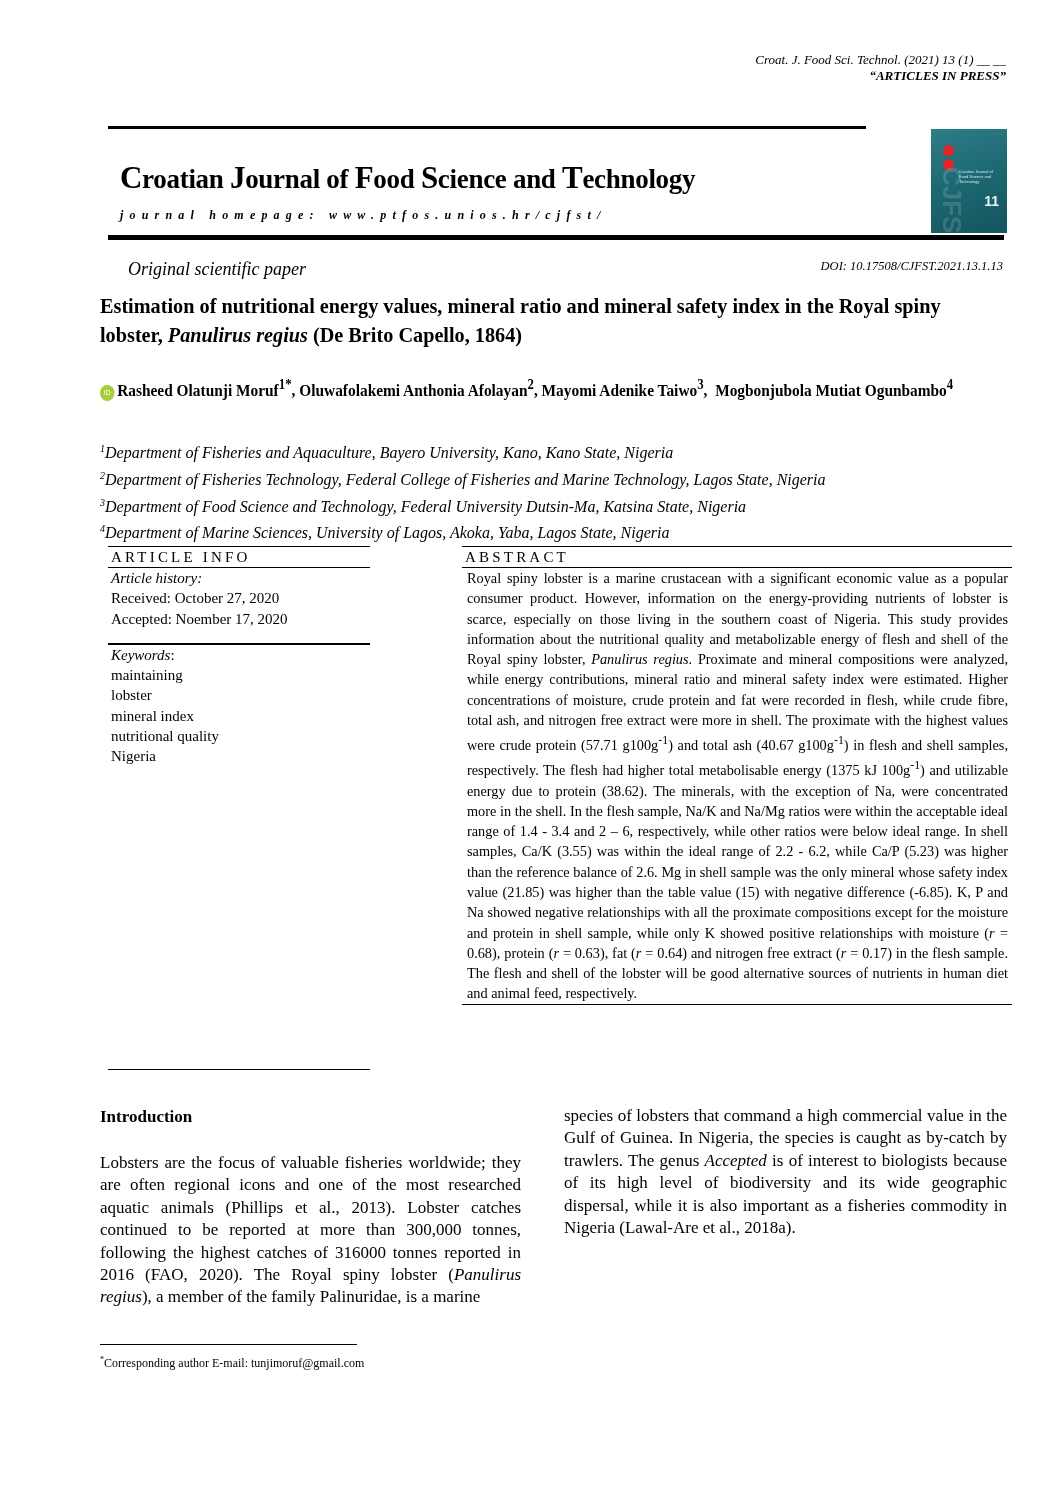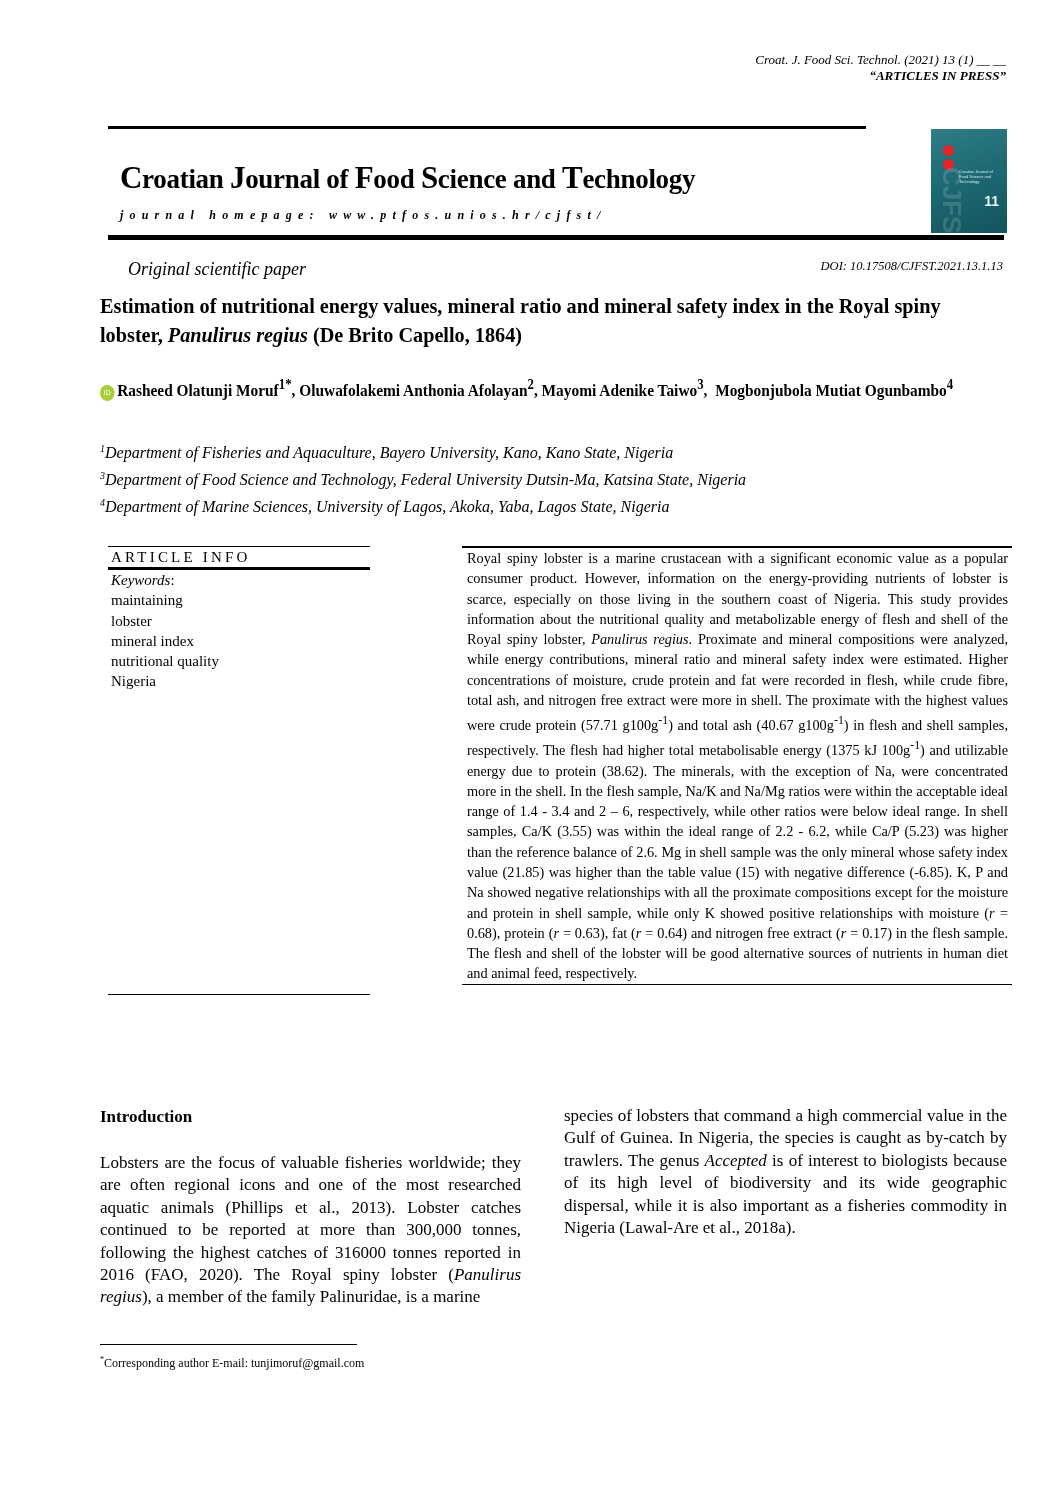--- a/index.html
+++ b/index.html
@@ -76,42 +76,49 @@
 <div class="abs title">
   <span>Estimation of nutritional energy values, mineral ratio and mineral safety index in the Royal spiny lobster, </span><i>Panulirus regius</i><span> (De Brito Capello, 1864)</span>
 </div>
 
 <div class="abs authors">
   <span class="orcid">iD</span><span>Rasheed Olatunji Moruf</span><sup>1*</sup>, <span>Oluwafolakemi Anthonia Afolayan</span><sup>2</sup>, <span>Mayomi Adenike Taiwo</span><sup>3</sup>,&nbsp; <span>Mogbonjubola Mutiat Ogunbambo</span><sup>4</sup>
 </div>
 
 <div class="abs affils">
   <div><sup>1</sup><span>Department of Fisheries and Aquaculture, Bayero University, Kano, Kano State, Nigeria</span></div>
+  <div><sup>2</sup><span>Department of Fisheries Technology, Federal College of Fisheries and Marine Technology, Lagos State, Nigeria</span></div>
   <div><sup>3</sup><span>Department of Food Science and Technology, Federal University Dutsin-Ma, Katsina State, Nigeria</span></div>
   <div><sup>4</sup><span>Department of Marine Sciences, University of Lagos, Akoka, Yaba, Lagos State, Nigeria</span></div>
 </div>
 
 <div class="abs info-col">
   <div class="line"></div>
   <div class="sec-head">ARTICLE INFO</div>
   <div class="line"></div>
+  <div class="info-body" style="padding-bottom:14px;">
+    <div class="ital">Article history:</div>
+    <div>Received: October 27, 2020</div>
+    <div>Accepted: Noember 17, 2020</div>
+  </div>
   <div class="line" style="height:2px"></div>
   <div class="info-body" style="padding-bottom:302px;">
     <div><span class="ital">Keywords</span>:</div>
     <div>maintaining</div>
     <div>lobster</div>
     <div>mineral index</div>
     <div>nutritional quality</div>
     <div>Nigeria</div>
   </div>
   <div class="line"></div>
 </div>
 
 <div class="abs abs-col">
   <div class="line"></div>
+  <div class="sec-head">ABSTRACT</div>
   <div class="line"></div>
   <div class="abs-text"><span>Royal spiny lobster is a marine crustacean with a significant economic value as a popular consumer product. However, information on the energy-providing nutrients of lobster is scarce, especially on those living in the southern coast of Nigeria. This study provides information about the nutritional quality  and metabolizable energy of flesh and shell of the Royal spiny lobster, </span><i>Panulirus regius</i><span>. Proximate and mineral compositions were analyzed, while energy contributions, mineral ratio and mineral safety index were estimated. Higher concentrations of moisture, crude protein and fat were recorded in flesh, while crude fibre, total ash, and nitrogen free extract were more in shell.  The proximate with the highest values were crude protein (57.71 g100g</span><sup>-1</sup><span>) and total ash (40.67 g100g</span><sup>-1</sup><span>) in flesh and shell samples, respectively. The flesh had higher total metabolisable energy (1375 kJ 100g</span><sup>-1</sup><span>) and utilizable energy due to protein (38.62). The minerals, with the exception of Na, were concentrated more in the shell. In the flesh sample, Na/K and Na/Mg ratios were within the acceptable ideal range of 1.4 - 3.4 and 2 – 6, respectively, while other ratios were below ideal range. In  shell samples, Ca/K (3.55) was within the ideal range of 2.2 - 6.2, while Ca/P (5.23) was higher than the reference balance of 2.6. Mg in shell sample was the only mineral whose safety index value (21.85) was higher than the table value (15) with negative difference (-6.85). K, P and Na showed negative relationships with all the proximate compositions except for the  moisture and protein in shell sample, while only K showed positive relationships with moisture (</span><i>r</i><span> = 0.68), protein (</span><i>r</i><span> = 0.63), fat (</span><i>r</i><span> = 0.64) and nitrogen free extract (</span><i>r</i><span> = 0.17) in the flesh sample. The flesh and shell of the lobster will be good alternative sources of nutrients in human diet and animal feed, respectively.</span></div>
   <div class="line"></div>
 </div>
 
 <div class="abs intro-head">Introduction</div>
 
 <div class="abs col-text col-left">
   <p><span>Lobsters are the focus of valuable fisheries worldwide; they are often regional icons and one of the most researched aquatic animals (Phillips et al., 2013). Lobster catches continued to be reported at more than 300,000 tonnes, following the highest catches of 316000 tonnes reported in 2016 (FAO, 2020). The Royal spiny lobster (</span><i>Panulirus regius</i><span>), a member of the family Palinuridae, is a marine</span></p>
 </div>

